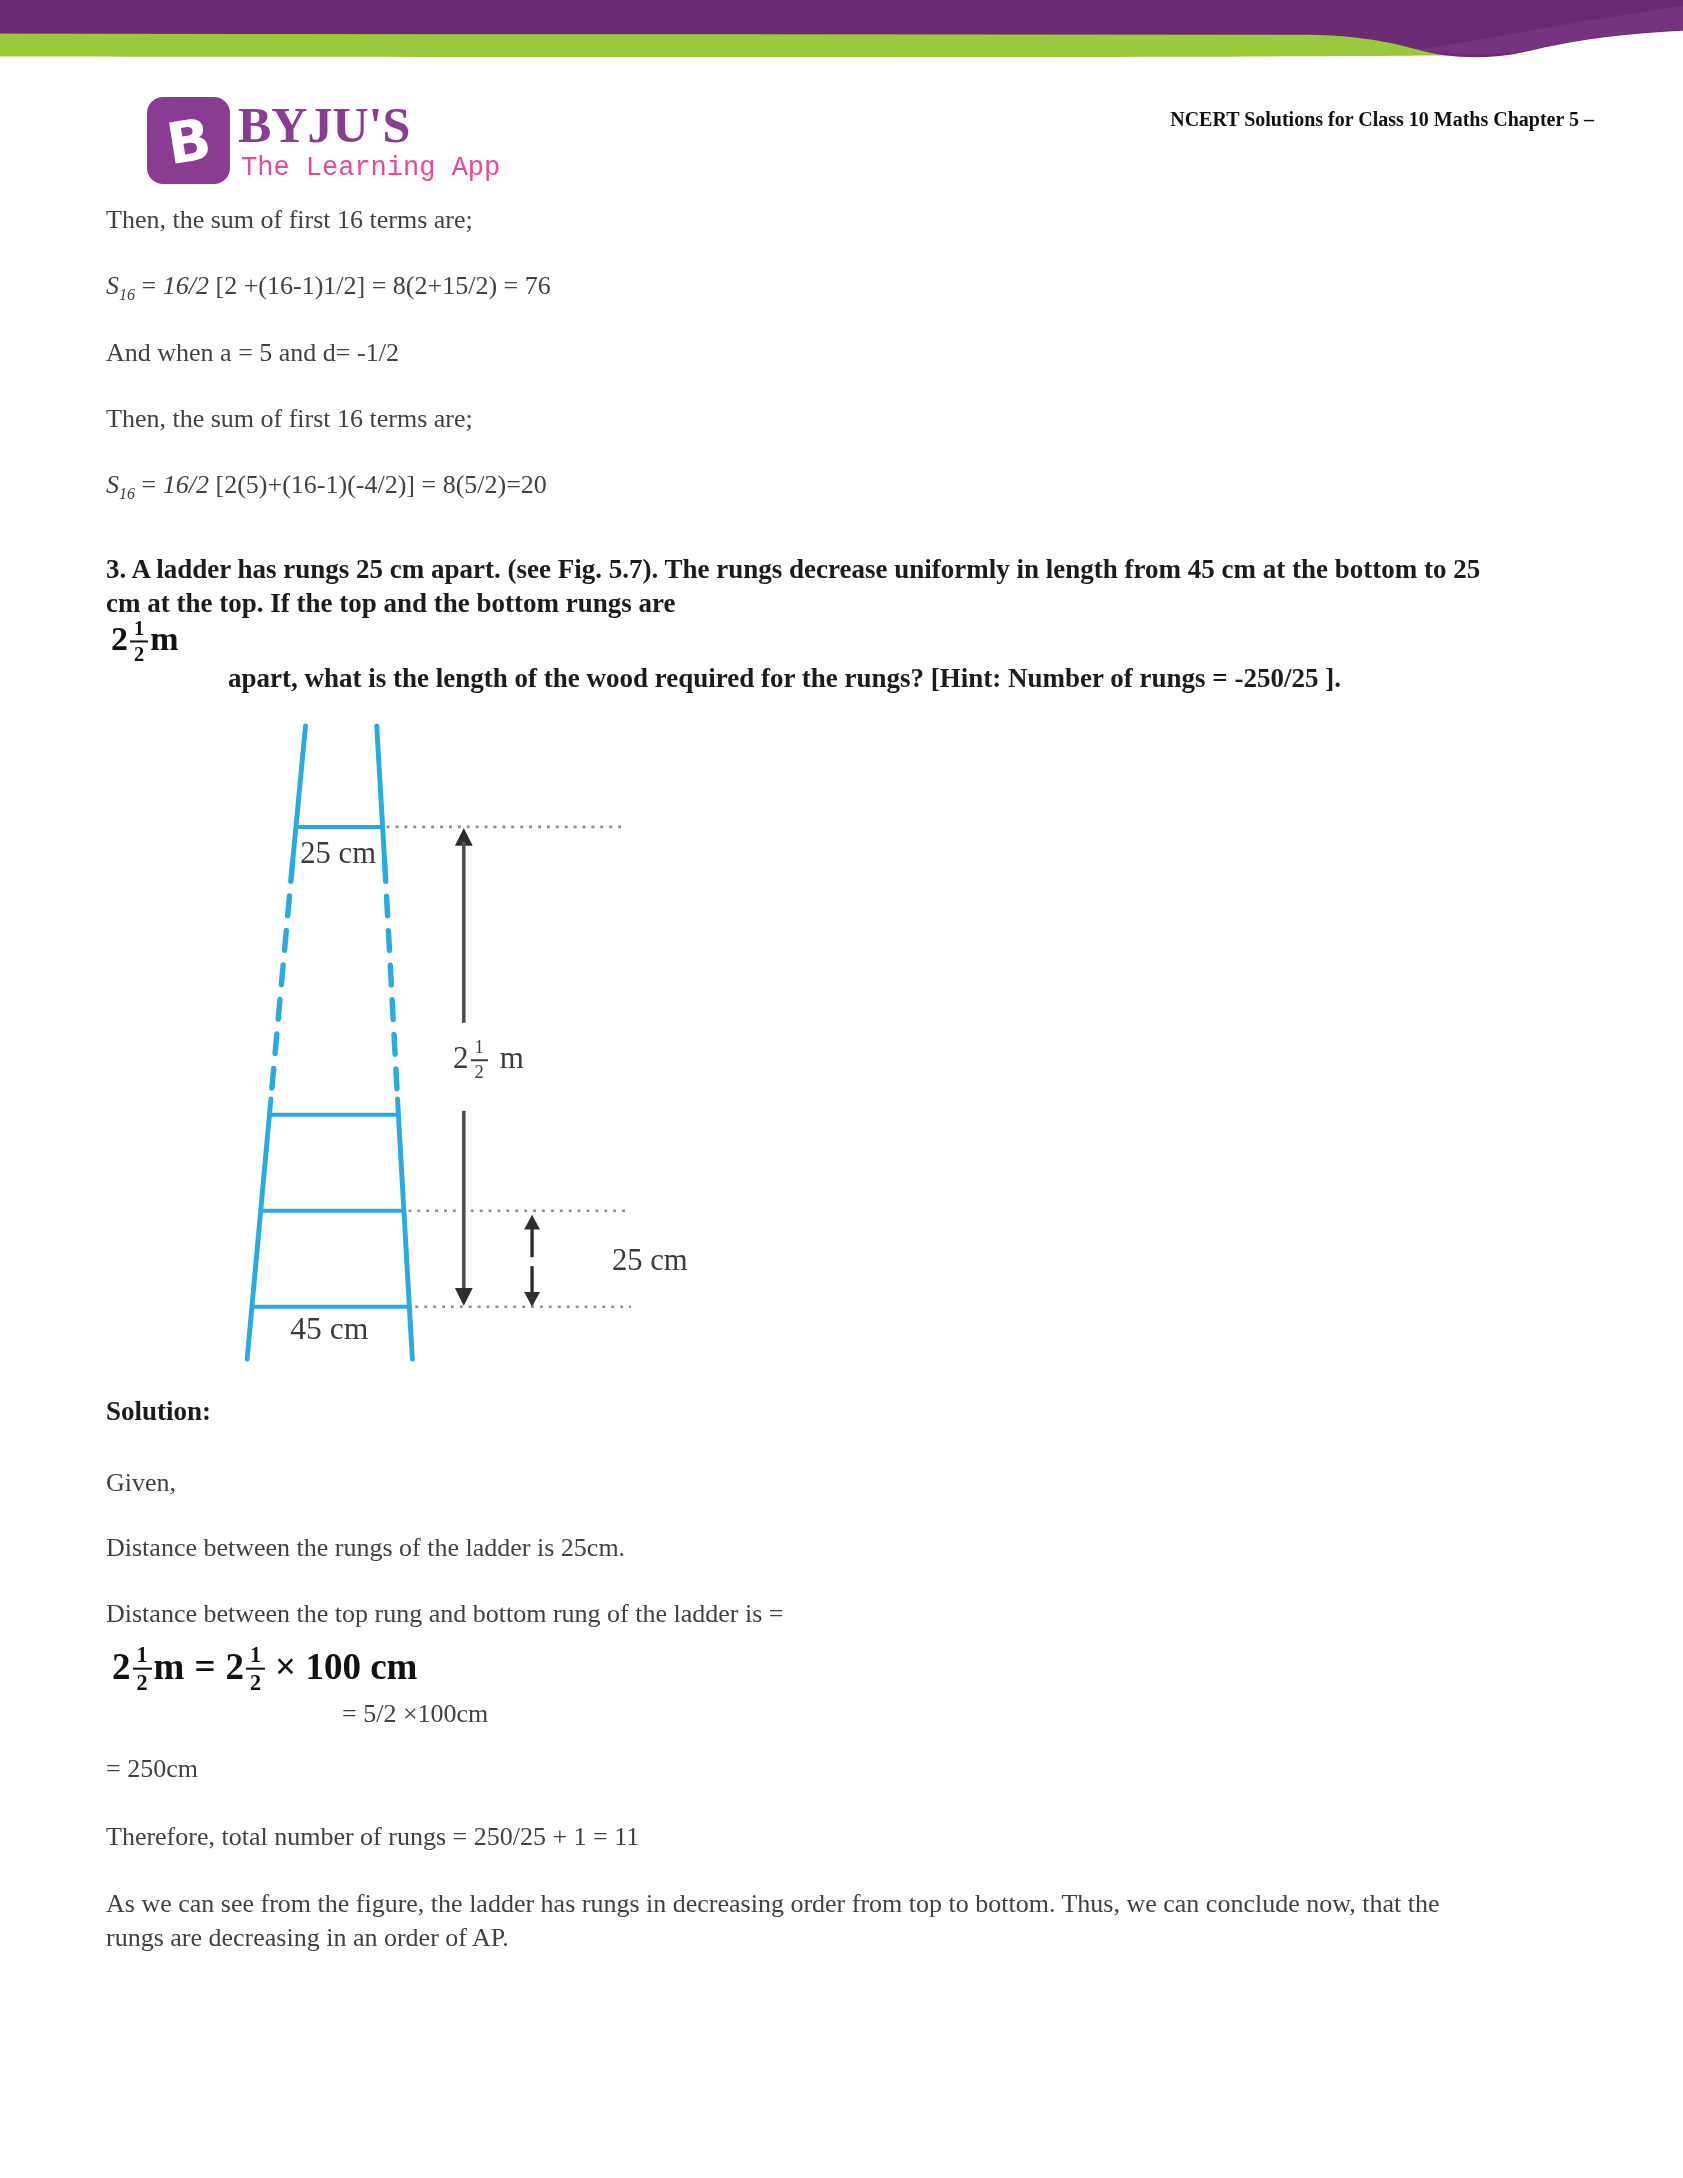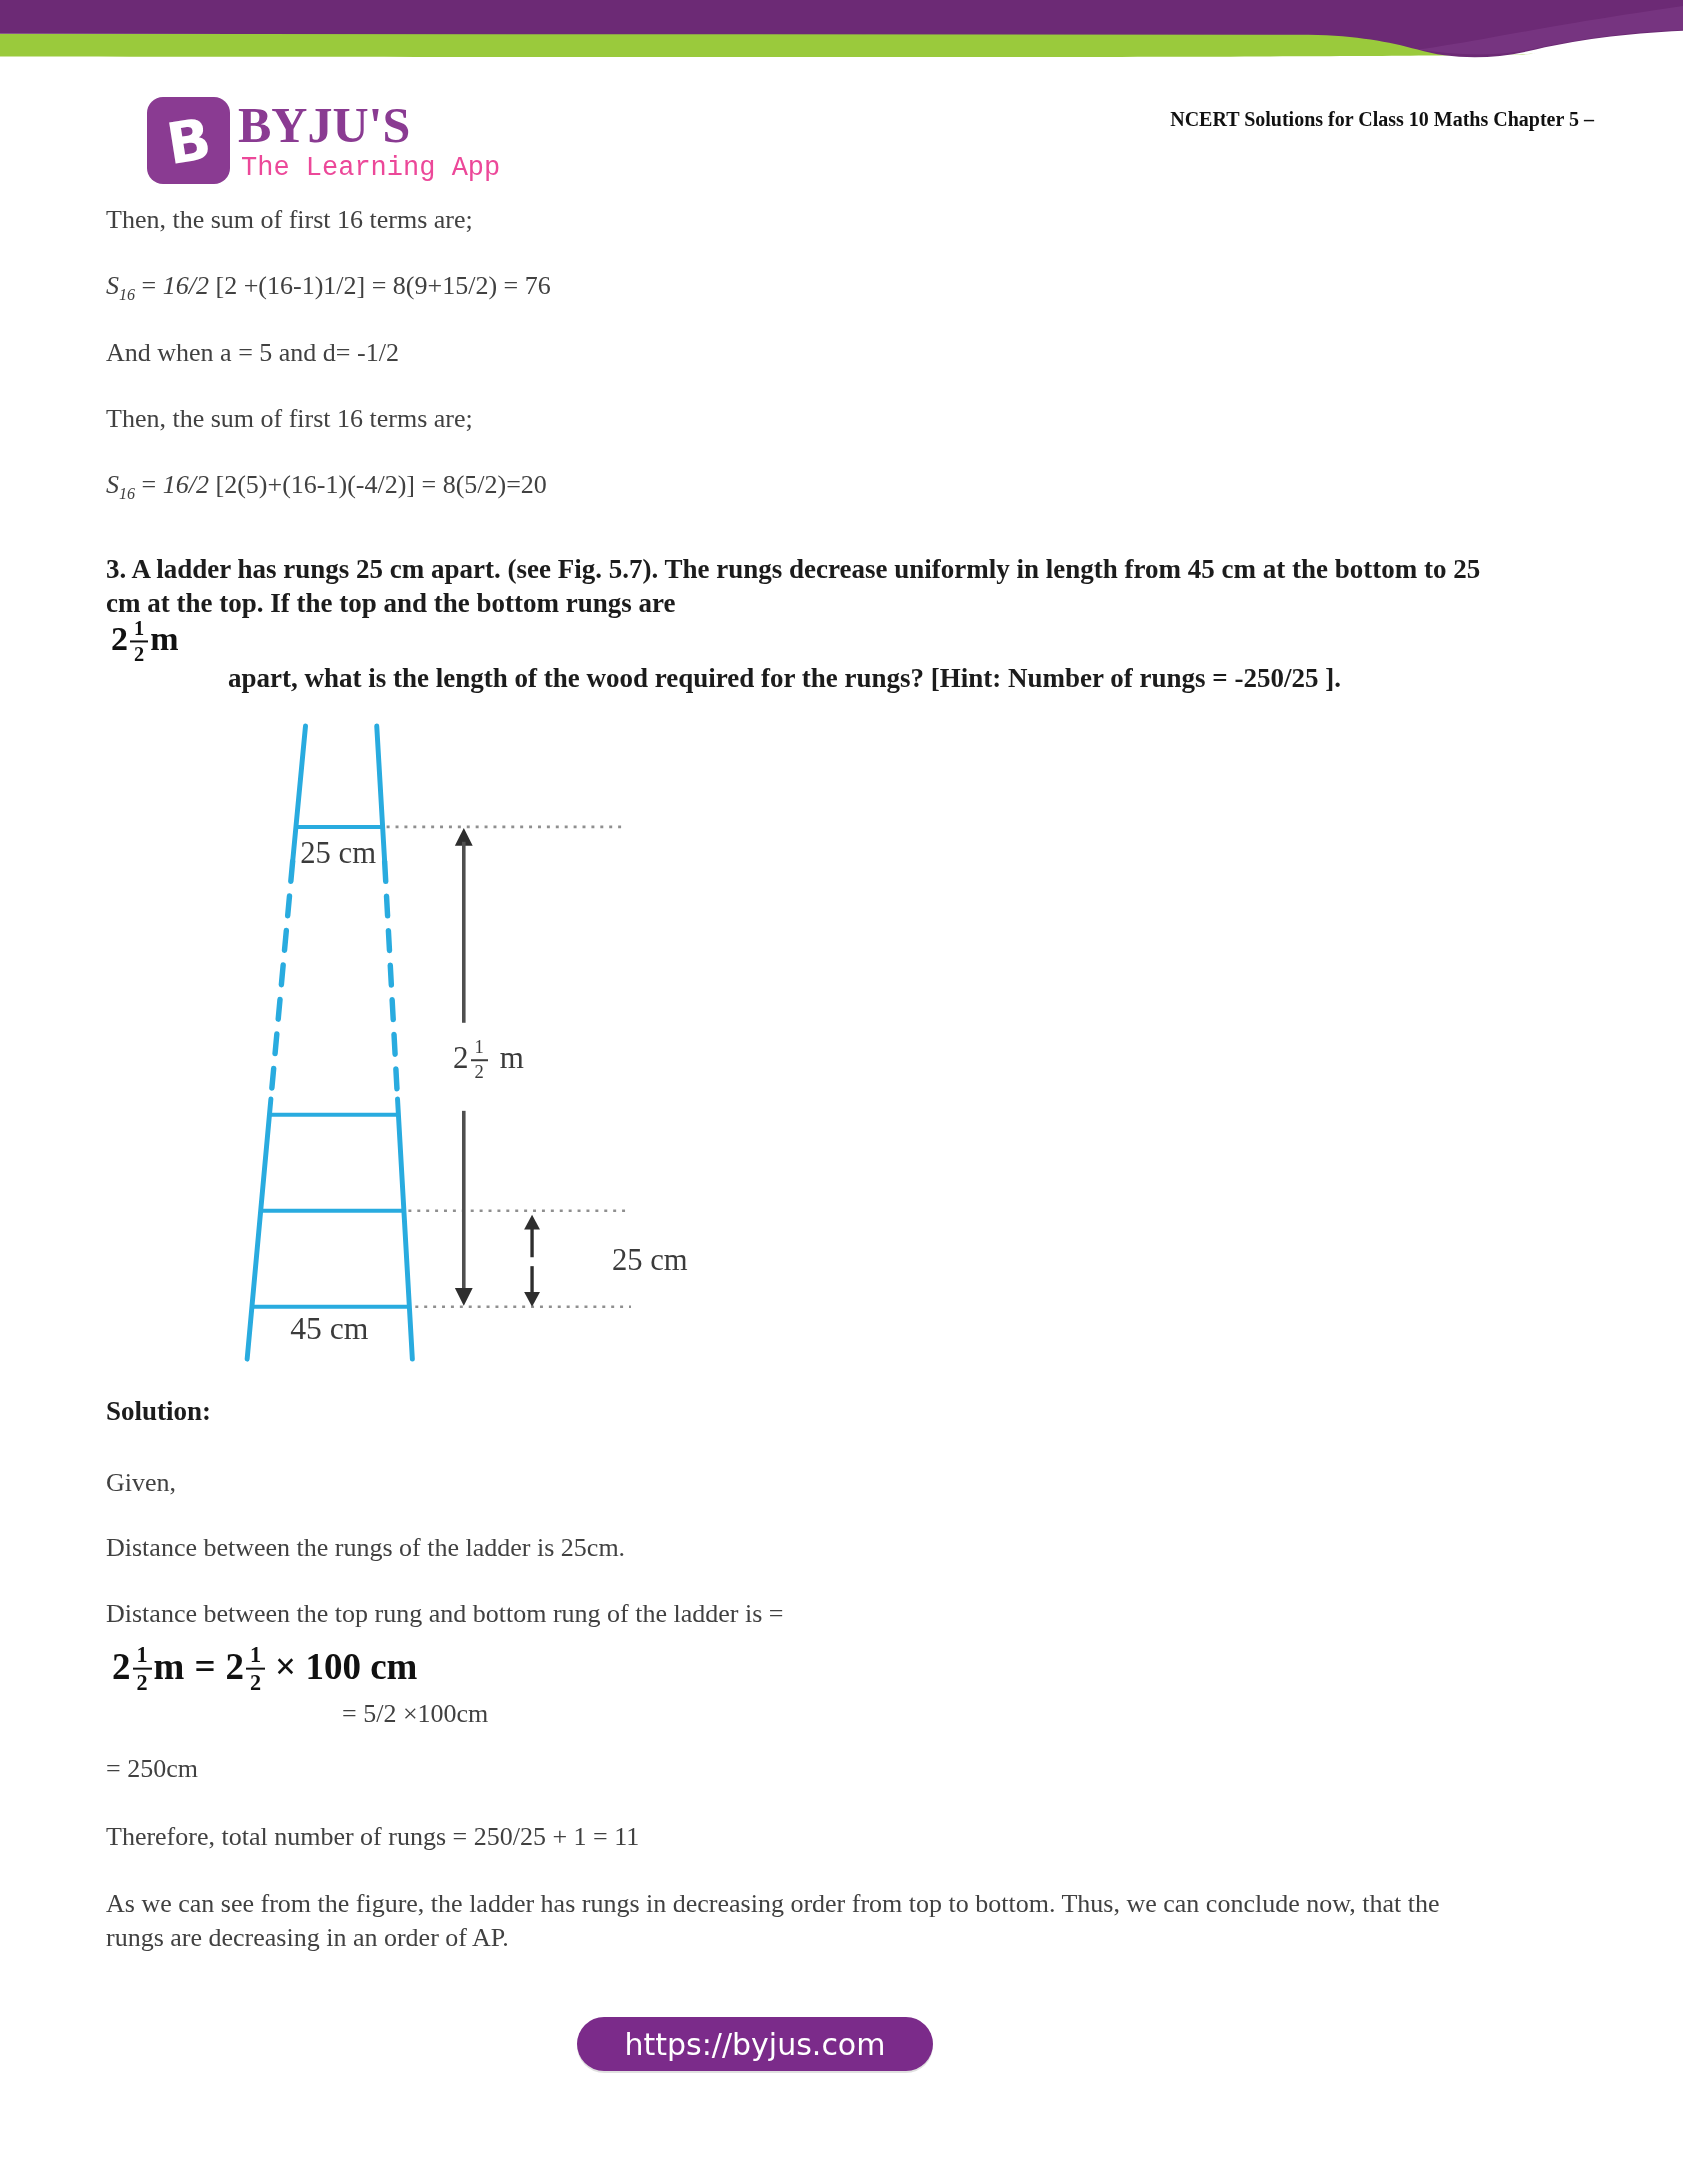--- a/index.html
+++ b/index.html
@@ -54,21 +54,21 @@
   </div>
   <div class="wordmark">BYJU'S</div>
   <div class="tagline">The Learning App</div>
 
   <div class="doc-title">
     <div>NCERT Solutions for Class 10 Maths Chapter 5 –</div>
   </div>
 
   <div class="line" style="top:205px">Then, the sum of first 16 terms are;</div>
 
-  <div class="line eqline" style="top:271px"><i>S</i><sub>16</sub><span> = </span><i>16/2</i><span> [2 +(16-1)1/2] = 8(9+15/2) = 76</span></div>
+  <div class="line eqline" style="top:271px"><i>S</i><sub>16</sub><span> = </span><i>16/2</i><span> [2 +(16-1)1/2] = 8(2+15/2) = 76</span></div>
 
   <div class="line" style="top:338px">And when a = 5 and d= -1/2</div>
 
   <div class="line" style="top:404px">Then, the sum of first 16 terms are;</div>
 
   <div class="line eqline" style="top:470px"><i>S</i><sub>16</sub><span> = </span><i>16/2</i><span> [2(5)+(16-1)(-4/2)] = 8(5/2)=20</span></div>
 
   <div class="line bold wrap" style="top:552px;width:1386px;font-size:27px">3. A ladder has rungs 25 cm apart. (see Fig. 5.7). The rungs decrease uniformly in length from 45 cm at the bottom to 25 cm at the top. If the top and the bottom rungs are</div>
 
   <div class="abs mixed" style="left:111px;top:616px;font-size:34px">
@@ -149,18 +149,15 @@
       <span style="margin-left:8px">× 100 cm</span>
   </div>
 
   <div class="line" style="left:342px;top:1699px">= 5/2 ×100cm</div>
   <div class="line" style="top:1754px">= 250cm</div>
 
   <div class="line" style="top:1822px">Therefore, total number of rungs = 250/25 + 1 = 11</div>
 
   <div class="line wrap" style="top:1887px;width:1356px">As we can see from the figure, the ladder has rungs in decreasing order from top to bottom. Thus, we can conclude now, that the rungs are decreasing in an order of AP.</div>
 
-  <div class="footer-pill">
-    <span>https://byjus.com</span>
-  </div>
 
 </div>
 
 
 </body></html>

